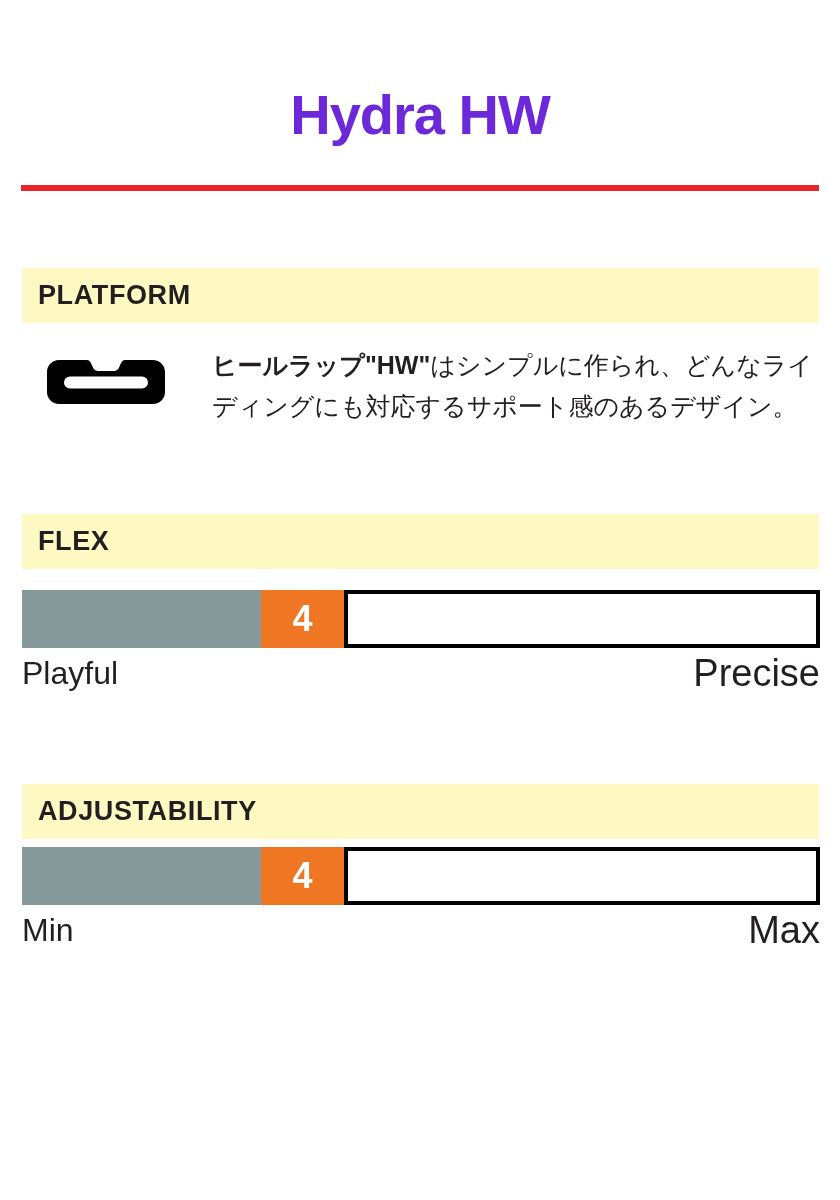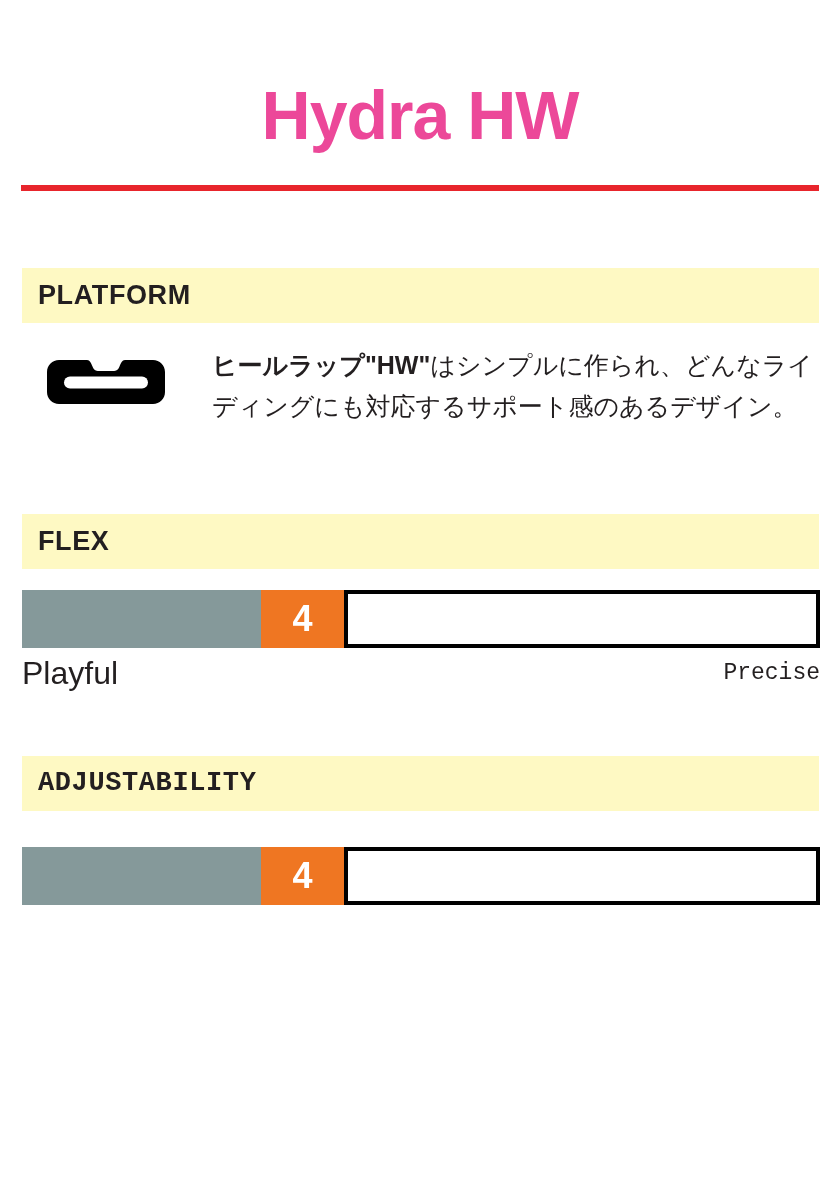--- a/index.html
+++ b/index.html
@@ -23,25 +23,25 @@
     height: 1200px;
   }
 
   
   .title {
     position: absolute;
     left: 0;
     top: 72px;
     width: 840px;
     text-align: center;
-    font-size: 68px;
+    font-size: 56px;
     line-height: 86px;
     font-weight: 700;
     letter-spacing: -1px;
-    color: #ec4899;
+    color: #6d28d9;
   }
 
   .title-rule {
     position: absolute;
     left: 21px;
     top: 185px;
     width: 798px;
     height: 6px;
     background: #e8252c;
   }
@@ -143,24 +143,23 @@
     left: 0;
     top: 0;
     font-size: 32px;
     line-height: 38px;
     color: #231f20;
   }
   .rating-label-max {
     position: absolute;
     right: 0;
     top: 0;
-    font-size: 23px;
+    font-size: 38px;
     line-height: 38px;
     color: #231f20;
-    font-family: Liberation Mono, monospace;
   }
 </style>
 </head>
 <body>
 
 <div class="page">
 
   <div class="title">Hydra HW</div>
 
   <div class="title-rule"></div>
@@ -193,25 +192,29 @@
       <div class="rating-fill" style="width:239px;"></div>
       <div class="rating-value" style="left:239px;width:83px;">4</div>
       <div class="rating-rest" style="left:322px;width:476px;"></div>
     </div>
     <div class="rating-labels">
       <div class="rating-label-min">Playful</div>
       <div class="rating-label-max">Precise</div>
     </div>
   </div>
 
-  <div class="section-band" style="top:756px;font-family:Liberation Mono, monospace;">
+  <div class="section-band" style="top:784px;">
     <div class="section-band-label">ADJUSTABILITY</div>
   </div>
 
   <div class="rating" style="top:847px;">
     <div class="rating-bar">
       <div class="rating-fill" style="width:239px;"></div>
       <div class="rating-value" style="left:239px;width:83px;">4</div>
       <div class="rating-rest" style="left:322px;width:476px;"></div>
     </div>
+    <div class="rating-labels">
+      <div class="rating-label-min">Min</div>
+      <div class="rating-label-max">Max</div>
+    </div>
   </div>
 
 </div>
 
 </body></html>

